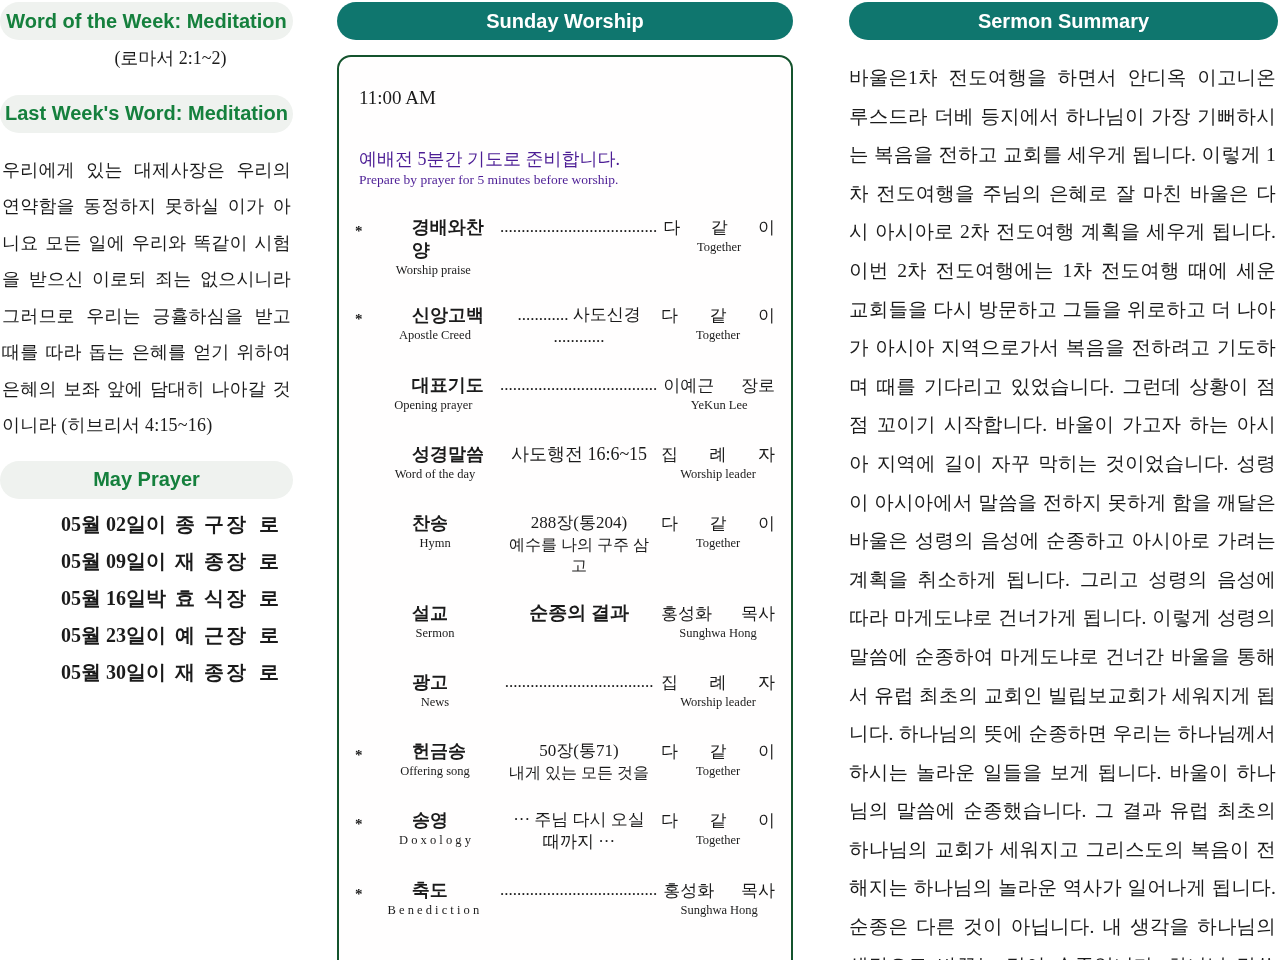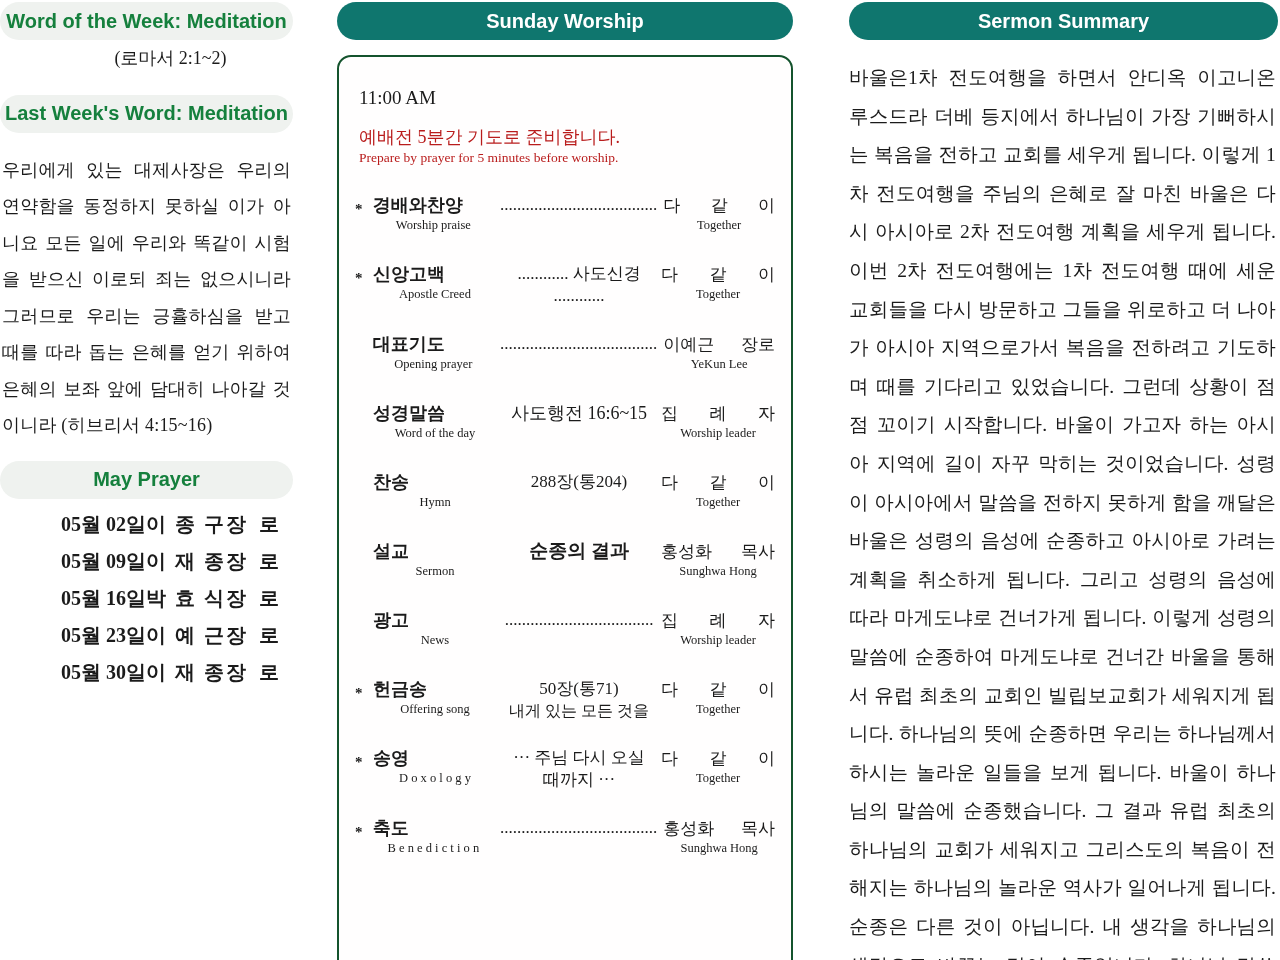--- a/index.html
+++ b/index.html
@@ -25,29 +25,29 @@
   .prayer-title{ letter-spacing:4px; }
 
   .order-box { margin-top:15px; height:945px; border:2px solid #14532d; border-radius:14px;
                padding:26px 16px 8px 16px; background:#fffefe; }
   .box-top { display:flex; justify-content:space-between; align-items:flex-start; padding:0 4px; }
   .box-time { font-size:19px; padding-top:4px; }
   .officiant { text-align:right; }
   .officiant-kr { font-size:17px; font-weight:bold; letter-spacing:1px; line-height:23px; }
   .officiant-en { font-size:16px; line-height:22px; }
 
-  .note { margin-top:16px; color:#b91c1c; padding:0 4px; }
+  .note { margin-top:38px; color:#4c1d95; padding:0 4px; }
   .note-kr { font-size:18px; line-height:24px; }
   .note-en { font-size:13.5px; line-height:18px; }
 
   .items { margin-top:27px; }
   .order-item { display:flex; align-items:flex-start; margin-bottom:26px; min-height:43px; }
   .star-cell { width:18px; font-size:15px; font-weight:bold; padding-top:7px; }
   .name-cell { width:124px; }
-  .name-kr { font-size:18px; font-weight:bold; text-align:justify; text-align-last:justify; line-height:23px; }
+  .name-kr { font-size:18px; font-weight:bold; text-align:justify; text-align-last:justify; line-height:23px;margin-left:39px; }
   .name-en { font-size:12.5px; text-align:center; line-height:16px; }
   .center-cell { flex:1; text-align:center; padding:0 6px; }
   .center-main { font-size:17px; line-height:22px; }
   .center-sub  { font-size:16px; line-height:21px; }
   .sermon-topic { font-weight:bold; font-size:19px; }
   .right-cell { width:114px; }
   .right-kr { font-size:17px; text-align:justify; text-align-last:justify; line-height:23px; }
   .right-en { font-size:12.5px; text-align:center; line-height:16px; }
 
   .slogan { display:flex; align-items:center; gap:9px; margin-top:6px; padding-left:2px;
@@ -188,20 +188,21 @@
         </div>
 
         <div class="order-item">
           <span class="star-cell"></span>
           <span class="name-cell">
             <div class="name-kr">찬송</div>
             <div class="name-en">Hymn</div>
           </span>
           <span class="center-cell">
             <div class="center-main">288장(통204)</div>
+            <div class="center-sub">예수를 나의 구주 삼고</div>
           </span>
           <span class="right-cell">
             <div class="right-kr">다 같 이</div>
             <div class="right-en">Together</div>
           </span>
         </div>
 
         <div class="order-item">
           <span class="star-cell"></span>
           <span class="name-cell">

